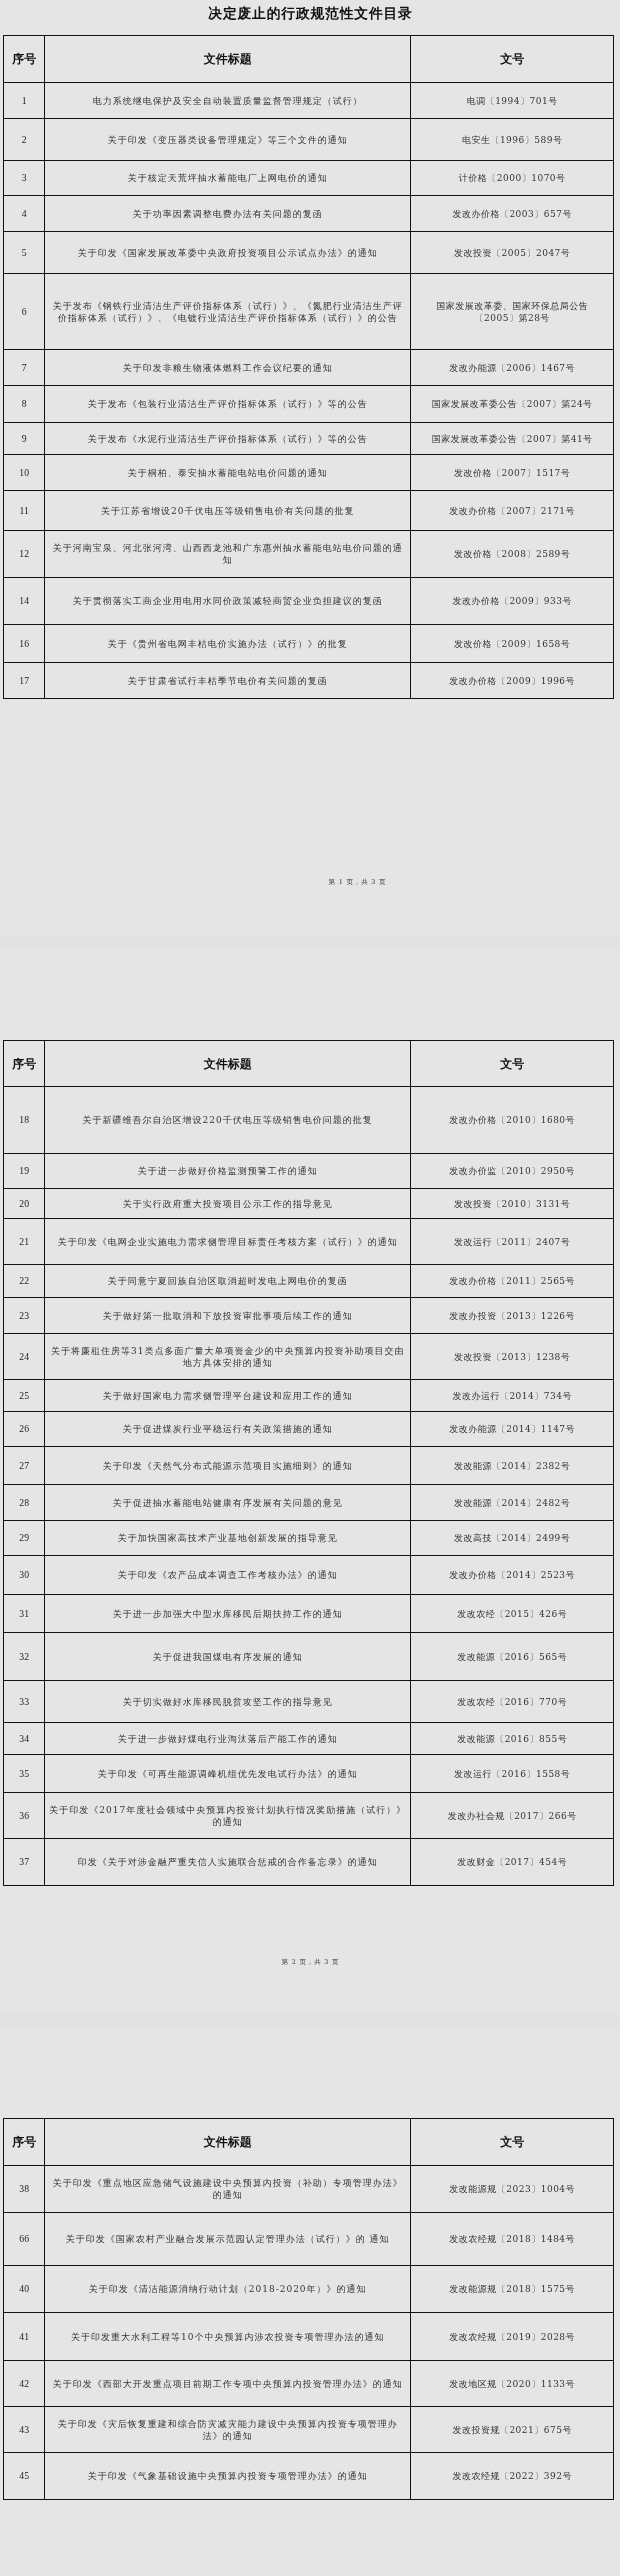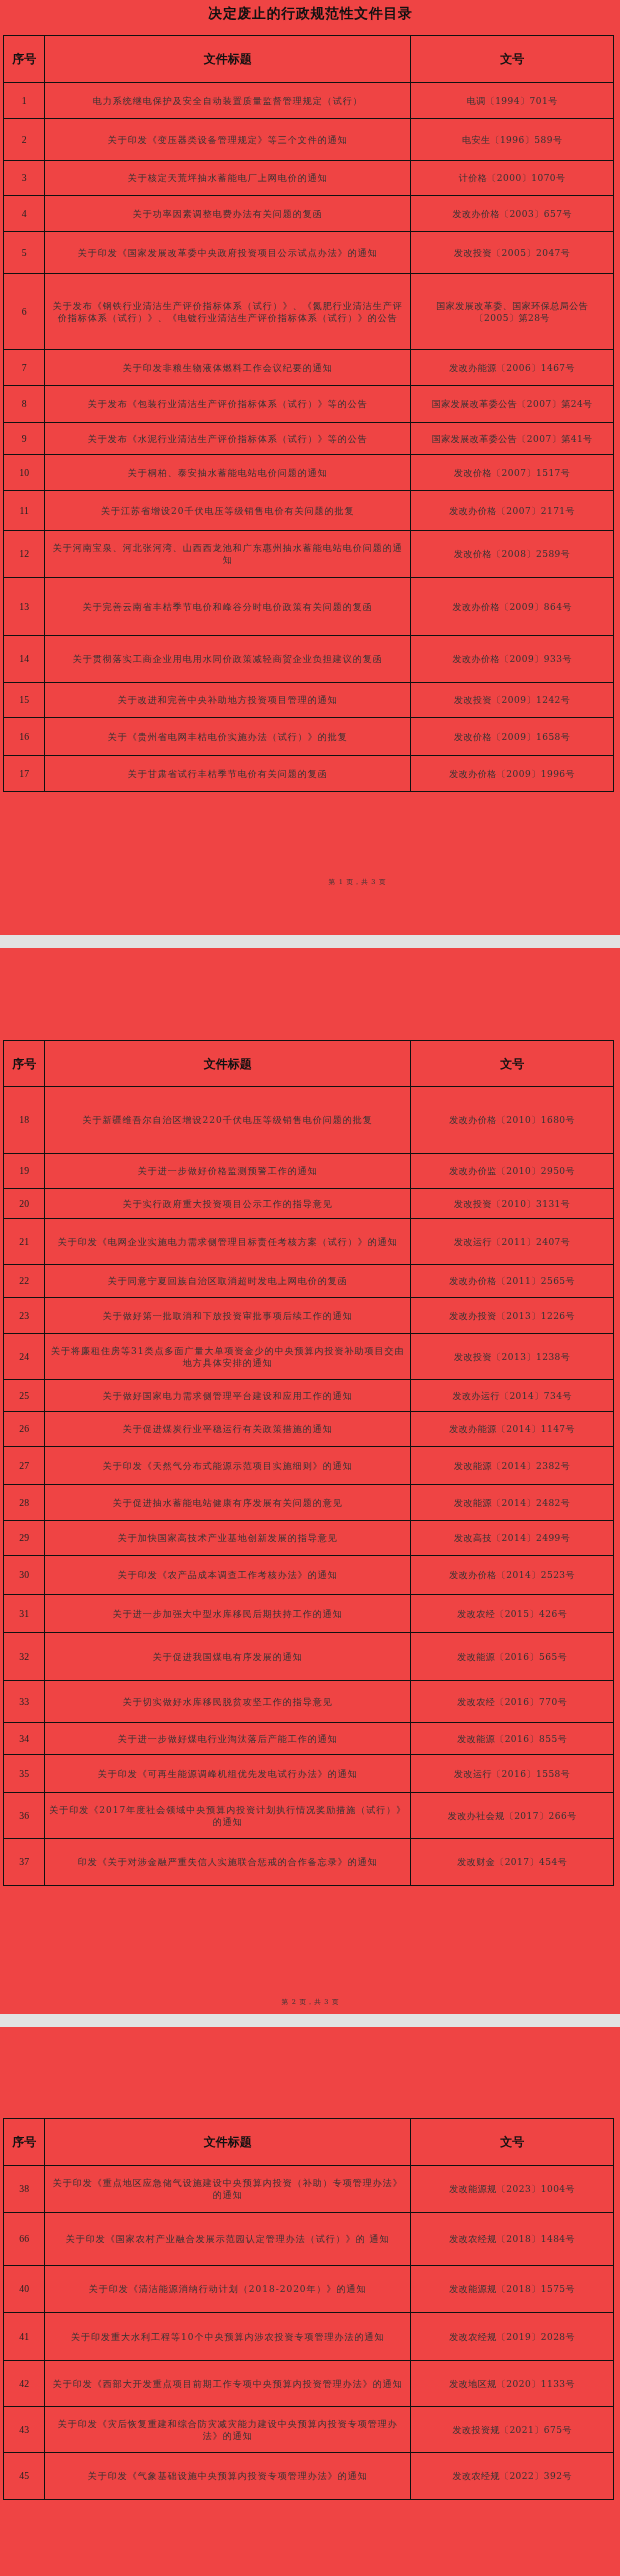--- a/index.html
+++ b/index.html
@@ -1,21 +1,21 @@
 <!DOCTYPE html>
 <html style="font-size:13px"><head>
 <meta charset="utf-8">
 <style>
   html, body { margin: 0; padding: 0; background: #ffffff; }
   body { width: 621px; height: 2576px; position: relative; overflow: hidden;
          font-family: "DejaVu Serif", "Liberation Serif", serif; color: #222; }
   .doc-title { position: absolute; left: 0; top: 4.9px; width: 621px; text-align: center;
                font-family: "DejaVu Serif", "Liberation Serif", serif; font-weight: bold;
                font-size: 13.8px; letter-spacing: 0.8px; color: #111; }
-  .page { position: absolute; left: 0; width: 621px; background: #ef4444; }
+  .page { position: absolute; left: 0; width: 621px; background: #e5e5e5; }
   .sep { position: absolute; left: 0; width: 621px; background: #e2e2e2; }
   table.cat { position: absolute; left: 3.2px; border-collapse: collapse; table-layout: fixed;
               width: 610px; }
   table.cat td, table.cat th { border: 1.2px solid #111; padding: 0 3.2px; text-align: center;
               vertical-align: middle; font-size: 9px; line-height: 12px; }
   table.cat th { font-family: "DejaVu Sans", "Liberation Sans", sans-serif; font-weight: bold;
               font-size: 12px; color: #111; }
   table.cat td.seq { font-family: "Liberation Serif", "DejaVu Serif", serif; font-size: 9.7px; color: #222; }
   table.cat td.title { letter-spacing: 1px; color: #333; }
   table.cat td.num { letter-spacing: 0.5px; color: #333; }
@@ -95,34 +95,24 @@
         <tr style="height: 40px;">
           <td class="seq">11</td>
           <td class="title">关于江苏省增设20千伏电压等级销售电价有关问题的批复</td>
           <td class="num">发改办价格〔2007〕2171号</td>
         </tr>
         <tr style="height: 47px;">
           <td class="seq">12</td>
           <td class="title">关于河南宝泉、河北张河湾、山西西龙池和广东惠州抽水蓄能电站电价问题的通知</td>
           <td class="num">发改价格〔2008〕2589号</td>
         </tr>
-        <tr style="height: 58px;">
-          <td class="seq">13</td>
-          <td class="title">关于完善云南省丰枯季节电价和峰谷分时电价政策有关问题的复函</td>
-          <td class="num">发改办价格〔2009〕864号</td>
-        </tr>
         <tr style="height: 47px;">
           <td class="seq">14</td>
           <td class="title">关于贯彻落实工商企业用电用水同价政策减轻商贸企业负担建议的复函</td>
           <td class="num">发改办价格〔2009〕933号</td>
-        </tr>
-        <tr style="height: 35px;">
-          <td class="seq">15</td>
-          <td class="title">关于改进和完善中央补助地方投资项目管理的通知</td>
-          <td class="num">发改投资〔2009〕1242号</td>
         </tr>
         <tr style="height: 38px;">
           <td class="seq">16</td>
           <td class="title">关于《贵州省电网丰枯电价实施办法（试行）》的批复</td>
           <td class="num">发改价格〔2009〕1658号</td>
         </tr>
         <tr style="height: 36px;">
           <td class="seq">17</td>
           <td class="title">关于甘肃省试行丰枯季节电价有关问题的复函</td>
           <td class="num">发改办价格〔2009〕1996号</td>
@@ -243,21 +233,21 @@
           <td class="title">关于印发《2017年度社会领域中央预算内投资计划执行情况奖励措施（试行）》的通知</td>
           <td class="num">发改办社会规〔2017〕266号</td>
         </tr>
         <tr style="height: 47px;">
           <td class="seq">37</td>
           <td class="title">印发《关于对涉金融严重失信人实施联合惩戒的合作备忘录》的通知</td>
           <td class="num">发改财金〔2017〕454号</td>
         </tr>
       </tbody>
   </table>
-  <div class="page-label" style="top:1050px;">第 2 页，共 3 页</div>
+  <div class="page-label" style="top:1010px;">第 2 页，共 3 页</div>
 </div>
 <div class="sep" style="top:2014px;height:13px;"></div>
 
 <div class="page" style="top:2027px;height:549px;">
   <table class="cat" style="top:91px;" id="t2">
     <colgroup>
         <col class="c1">
         <col class="c2">
         <col class="c3">
       </colgroup>

